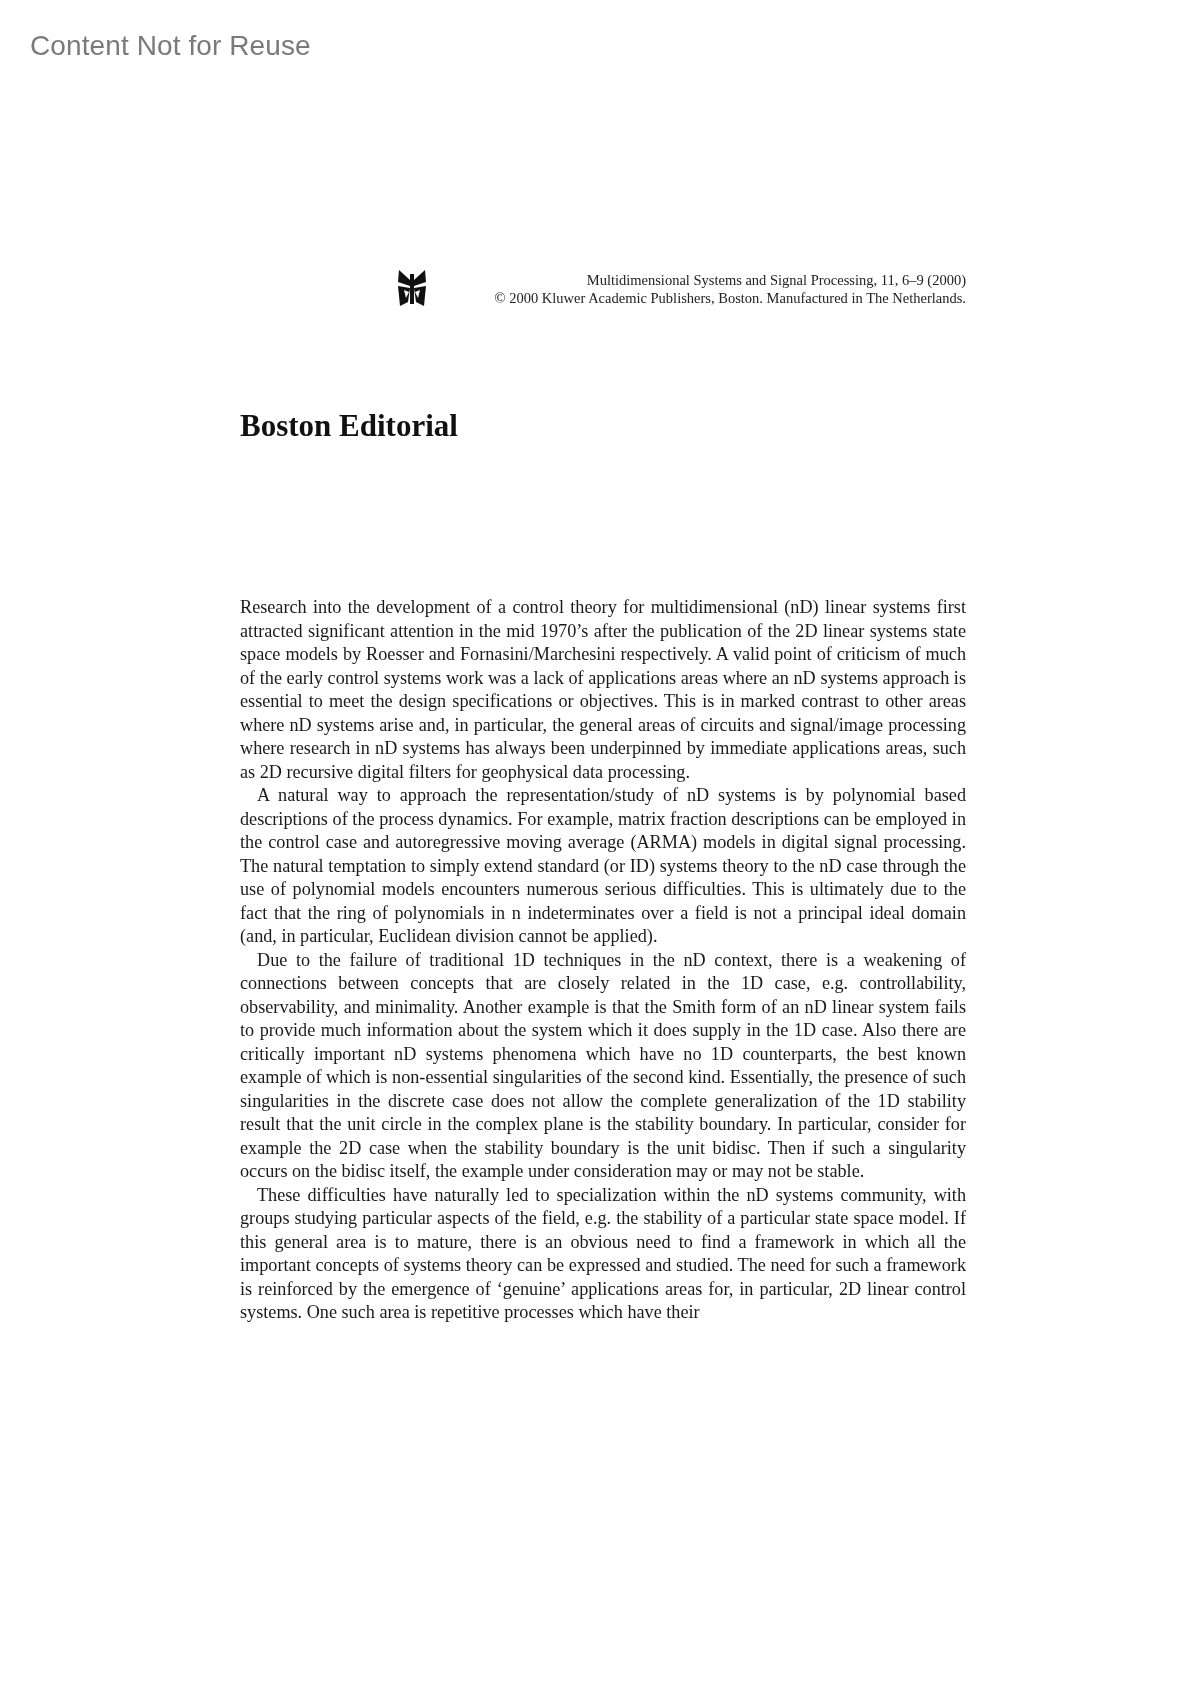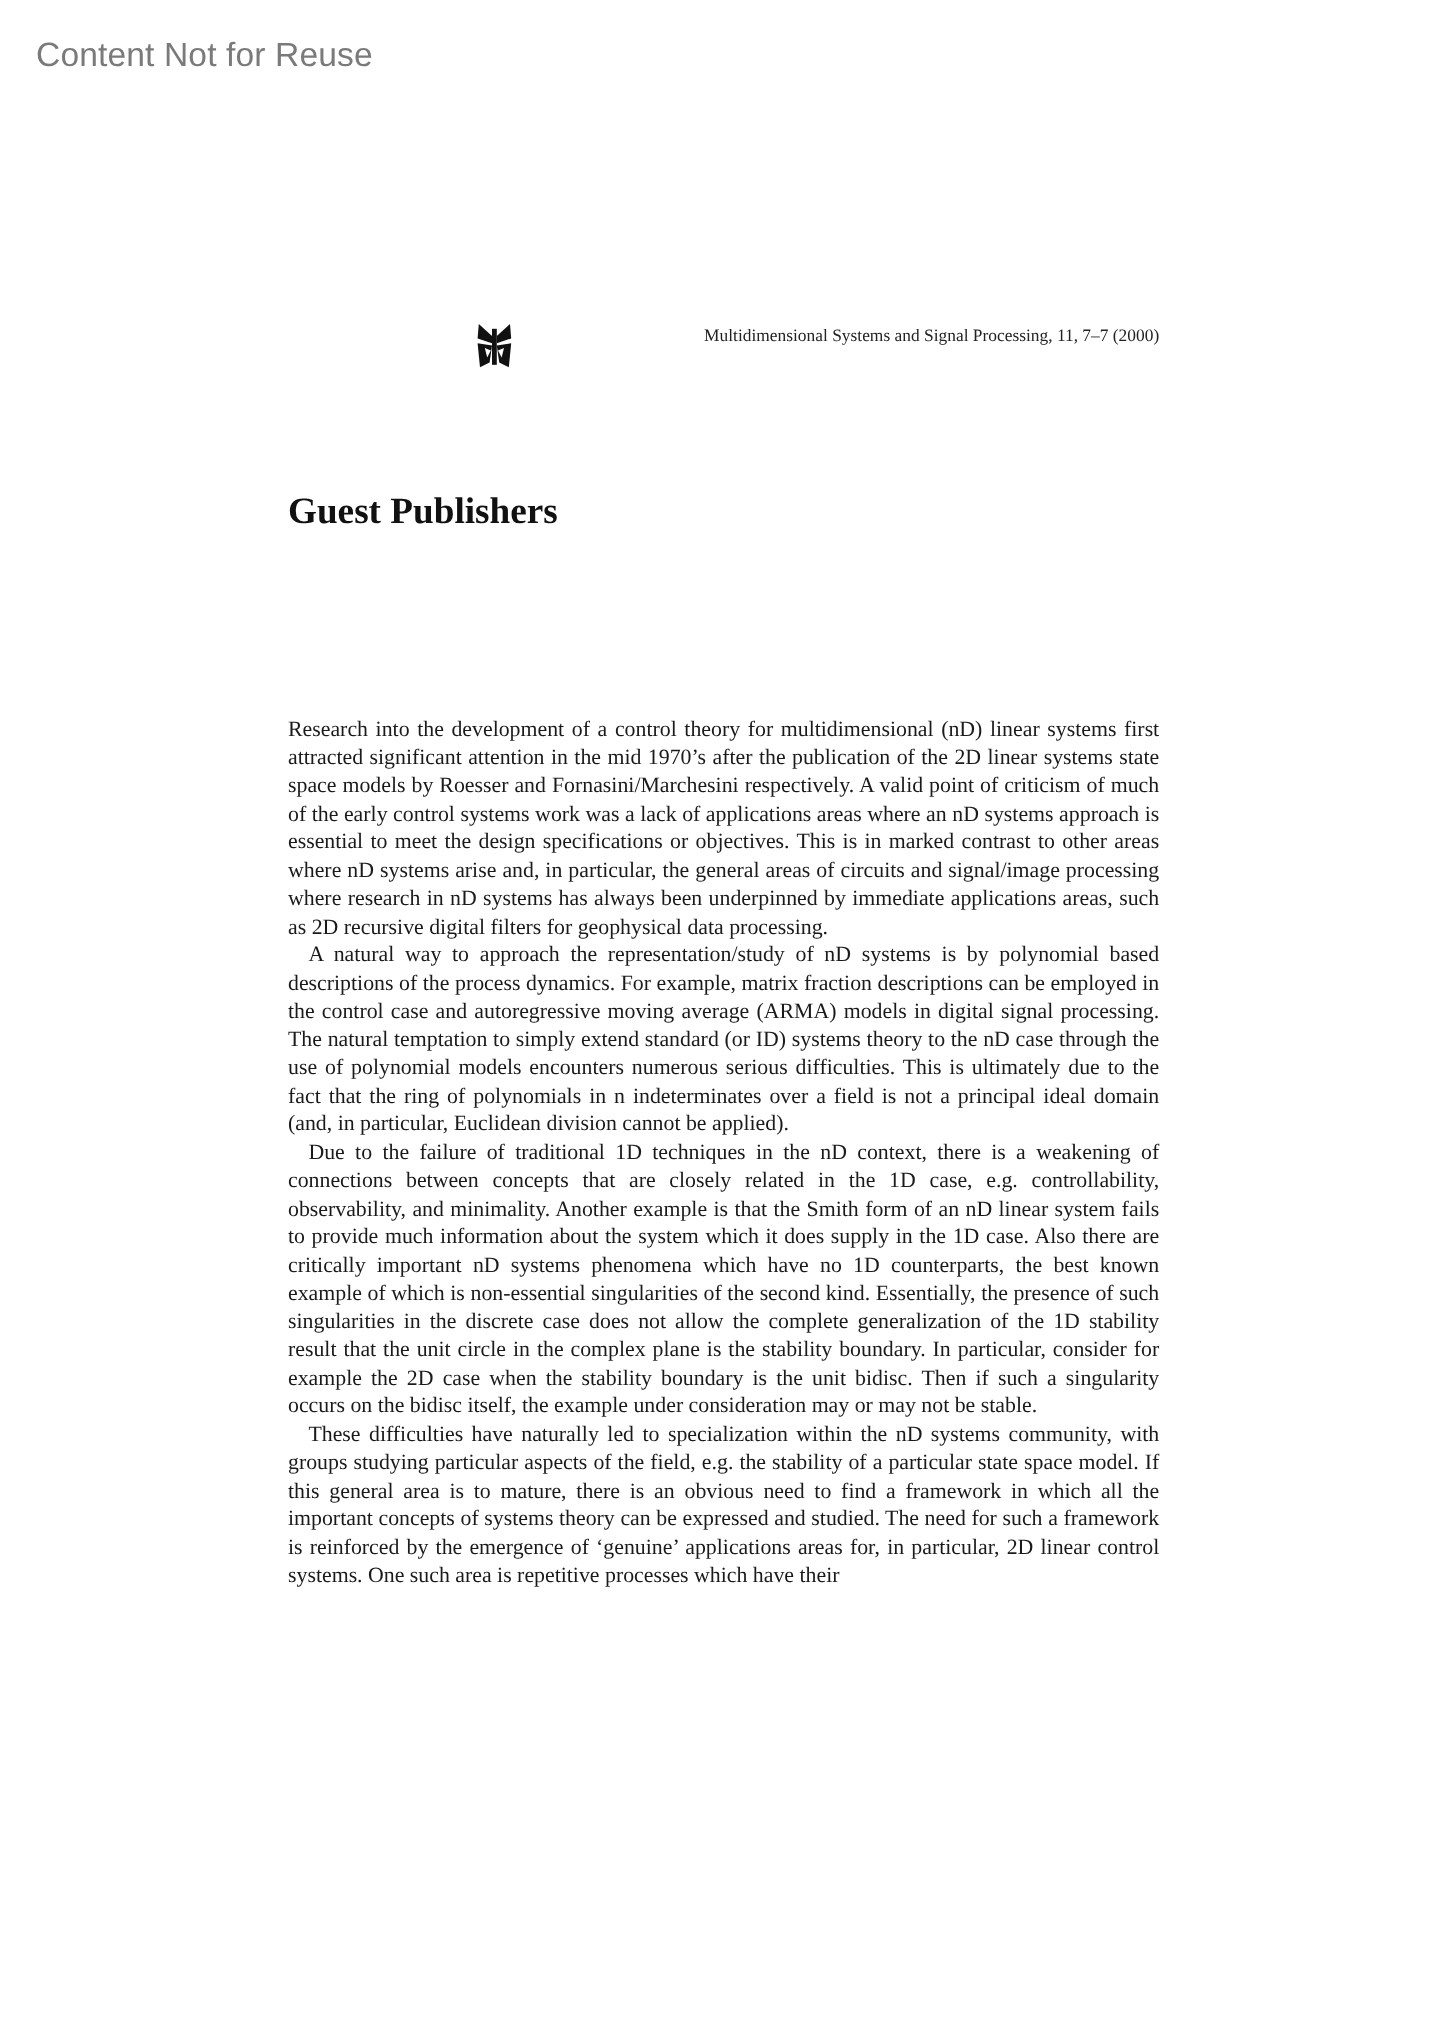--- a/index.html
+++ b/index.html
@@ -41,24 +41,25 @@
   <svg class="logo" viewBox="0 0 32 40">
     <path d="M3 2 L14 12 L14 18 L2 14 Z" fill="#111"></path>
     <path d="M29 2 L18 12 L18 18 L30 14 Z" fill="#111"></path>
     <rect x="14" y="6" width="4" height="30" fill="#111"></rect>
     <path d="M2 18 L14 20 L12 34 L4 38 Z" fill="#111"></path>
     <path d="M30 18 L18 20 L20 34 L28 38 Z" fill="#111"></path>
     <path d="M8 22 L13 24 L10 30 Z" fill="#fff"></path>
     <path d="M24 22 L19 24 L22 30 Z" fill="#fff"></path>
   </svg>
   <div class="header-lines">
-    <div>Multidimensional Systems and Signal Processing, 11, 7–7 (2000)</div>
+    <div>Multidimensional Systems and Signal Processing, 11, 6–9 (2000)</div>
+    <div>© 2000 Kluwer Academic Publishers, Boston. Manufactured in The Netherlands.</div>
   </div>
 </div>
 
-<h1 class="title">Guest Publishers</h1>
+<h1 class="title">Boston Editorial</h1>
 
 <div class="body-text">
   <p>Research into the development of a control theory for multidimensional (nD) linear systems first attracted significant attention in the mid 1970’s after the publication of the 2D linear systems state space models by Roesser and Fornasini/Marchesini respectively. A valid point of criticism of much of the early control systems work was a lack of applications areas where an nD systems approach is essential to meet the design specifications or objectives. This is in marked contrast to other areas where nD systems arise and, in particular, the general areas of circuits and signal/image processing where research in nD systems has always been underpinned by immediate applications areas, such as 2D recursive digital filters for geophysical data processing.</p>
   <p>A natural way to approach the representation/study of nD systems is by polynomial based descriptions of the process dynamics. For example, matrix fraction descriptions can be employed in the control case and autoregressive moving average (ARMA) models in digital signal processing. The natural temptation to simply extend standard (or ID) systems theory to the nD case through the use of polynomial models encounters numerous serious difficulties. This is ultimately due to the fact that the ring of polynomials in n indeterminates over a field is not a principal ideal domain (and, in particular, Euclidean division cannot be applied).</p>
   <p>Due to the failure of traditional 1D techniques in the nD context, there is a weakening of connections between concepts that are closely related in the 1D case, e.g. controllability, observability, and minimality. Another example is that the Smith form of an nD linear system fails to provide much information about the system which it does supply in the 1D case. Also there are critically important nD systems phenomena which have no 1D counterparts, the best known example of which is non-essential singularities of the second kind. Essentially, the presence of such singularities in the discrete case does not allow the complete generalization of the 1D stability result that the unit circle in the complex plane is the stability boundary. In particular, consider for example the 2D case when the stability boundary is the unit bidisc. Then if such a singularity occurs on the bidisc itself, the example under consideration may or may not be stable.</p>
   <p>These difficulties have naturally led to specialization within the nD systems community, with groups studying particular aspects of the field, e.g. the stability of a particular state space model. If this general area is to mature, there is an obvious need to find a framework in which all the important concepts of systems theory can be expressed and studied. The need for such a framework is reinforced by the emergence of ‘genuine’ applications areas for, in particular, 2D linear control systems. One such area is repetitive processes which have their</p>
 </div>
 
 </body></html>

